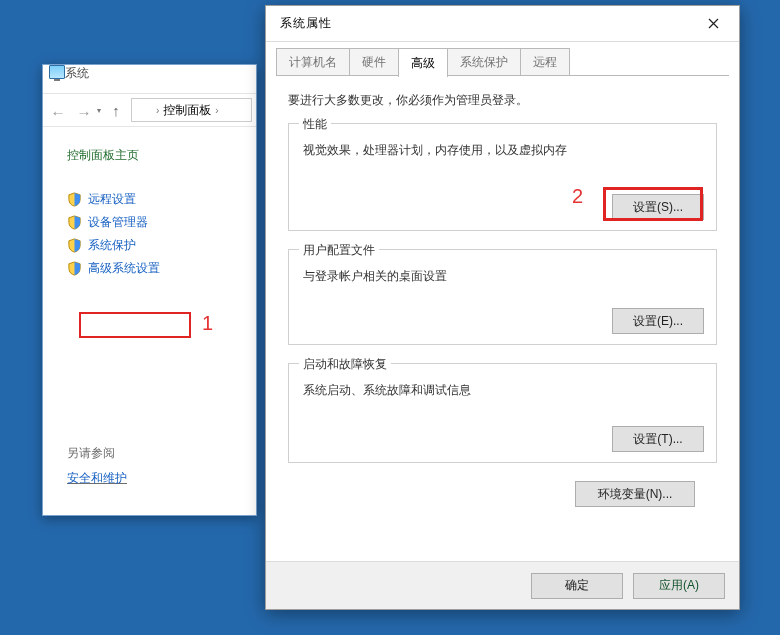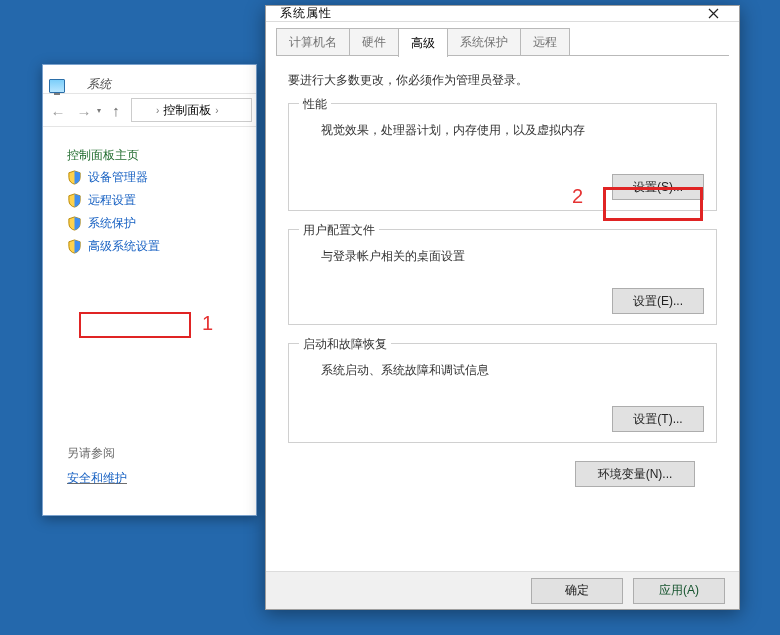--- a/index.html
+++ b/index.html
@@ -21,24 +21,23 @@
     top: 64px;
     width: 215px;
     height: 452px;
     background: #ffffff;
     border: 1px solid #7aa2ce;
     box-shadow: 0 3px 12px rgba(0,0,0,.35);
   }
   .cp-title-row {
     height: 28px;
     display: flex;
-    align-items: flex-end;
+    align-items: flex-start;
     padding: 0 6px;
-    gap: 22px;
-    font-style: italic;
+    gap: 0;
   }
   .cp-title-row .mon-icon {
     width: 16px; height: 14px;
     background: linear-gradient(#7ccef9,#b8e6ff);
     border: 1px solid #2b6ea8;
     border-radius: 1px;
     position: relative;
   }
   .cp-title-row .mon-icon::after{
     content:"";position:absolute;left:4px;bottom:-3px;width:6px;height:2px;background:#7b7b7b;
@@ -59,21 +58,21 @@
   .nav-dd { font-size:8px;color:#7a7a7a;margin-left:-2px; }
   .nav-up { color:#6b6b6b; }
   .addr {
     flex:1; height:24px; border:1px solid #cccccc; background:#fff;
     display:flex; align-items:center; gap:4px; padding:0 4px; overflow:hidden; white-space:nowrap;
   }
   .addr .mon-icon{width:16px;height:13px;}
   .addr .chev{color:#7a7a7a;font-size:10px;}
 
   .cp-body { padding: 20px 14px 10px 24px; }
-  .side-heading { color:#206b2d; font-size:12px; margin-bottom:2px; }
+  .side-heading { color:#206b2d; font-size:12px; margin-bottom:24px; }
   .side-heading a{color:#206b2d;text-decoration:none;}
   .side-list { list-style:none;margin:0;padding:0; }
   .side-list li {
     display:flex;align-items:center;gap:6px;
     padding:3px 0;
     cursor:pointer;
   }
   .side-list li a{color:#1660c2;text-decoration:none;}
   .shield {
     width:15px;height:16px;display:inline-block;
@@ -94,21 +93,21 @@
   
   .dialog {
     position:absolute;
     left:265px; top:5px;
     width:475px; height:605px;
     background:#ffffff;
     border:1px solid #9e9e9e;
     box-shadow:0 4px 18px rgba(0,0,0,.4);
   }
   .dlg-titlebar{
-    height:16px;display:flex;align-items:center;justify-content:space-between;
+    height:36px;display:flex;align-items:center;justify-content:space-between;
     padding:0 6px 0 14px;
     border-bottom:1px solid #dcdcdc;
   }
   .dlg-title{letter-spacing:1px;}
   .dlg-close{
     width:40px;height:24px;display:flex;align-items:center;justify-content:center;
     font-size:13px;color:#222;
   }
 
   .tabstrip{
@@ -146,42 +145,42 @@
 
   .group{
     border:1px solid #d0d0d0;
     position:relative;
     padding:18px 14px 46px 14px;
     margin-bottom:18px;
   }
   .group .legend{
     position:absolute;top:-8px;left:10px;background:#fff;padding:0 4px;color:#333;
   }
-  .group .desc{color:#333;margin-left:18px;}
+  .group .desc{color:#333;}
   .group .btn-slot{
     position:absolute;right:12px;bottom:10px;
   }
 
   .win-btn{
     min-width:92px;height:26px;
     border:1px solid #adadad;
     background:#e1e1e1;
     color:#222;
     font-size:12px;
     padding:0 18px;
     cursor:pointer;
   }
   .win-btn:disabled{color:#14532d;}
 
   
   .env-row{ text-align:right; padding: 0 22px 12px 0; }
 
   .dlg-footer{
     position:absolute;left:0;right:0;bottom:0;
-    height:38px;border-top:1px solid #dcdcdc;
+    height:48px;border-top:1px solid #dcdcdc;
     display:flex;align-items:center;justify-content:flex-end;gap:10px;
     padding:0 14px;background:#f0f0f0;
   }
 
   
   .anno-num{
     position:absolute;color:#e53333;font-size:20px;font-weight:400;pointer-events:none;
     font-family: "Segoe UI", sans-serif;
   }
 
@@ -215,30 +214,30 @@
       <a href="#">控制面板主页</a>
     </div>
     <ul class="side-list">
       <li>
         <span class="shield">
           <svg viewBox="0 0 16 16">
               <path d="M8 1 L14 3 V8 C14 12 11 14.5 8 15 C5 14.5 2 12 2 8 V3 Z" fill="#ffd24d" stroke="#b88600"></path>
               <path d="M8 1 L14 3 V8 C14 12 11 14.5 8 15 V1 Z" fill="#3f8ef0"></path>
             </svg>
         </span>
-        <a href="#">设备管理器</a>
+        <a href="#">远程设置</a>
       </li>
       <li>
         <span class="shield">
           <svg viewBox="0 0 16 16">
               <path d="M8 1 L14 3 V8 C14 12 11 14.5 8 15 C5 14.5 2 12 2 8 V3 Z" fill="#ffd24d" stroke="#b88600"></path>
               <path d="M8 1 L14 3 V8 C14 12 11 14.5 8 15 V1 Z" fill="#3f8ef0"></path>
             </svg>
         </span>
-        <a href="#">远程设置</a>
+        <a href="#">设备管理器</a>
       </li>
       <li>
         <span class="shield">
           <svg viewBox="0 0 16 16">
               <path d="M8 1 L14 3 V8 C14 12 11 14.5 8 15 C5 14.5 2 12 2 8 V3 Z" fill="#ffd24d" stroke="#b88600"></path>
               <path d="M8 1 L14 3 V8 C14 12 11 14.5 8 15 V1 Z" fill="#3f8ef0"></path>
             </svg>
         </span>
         <a href="#">系统保护</a>
       </li>

